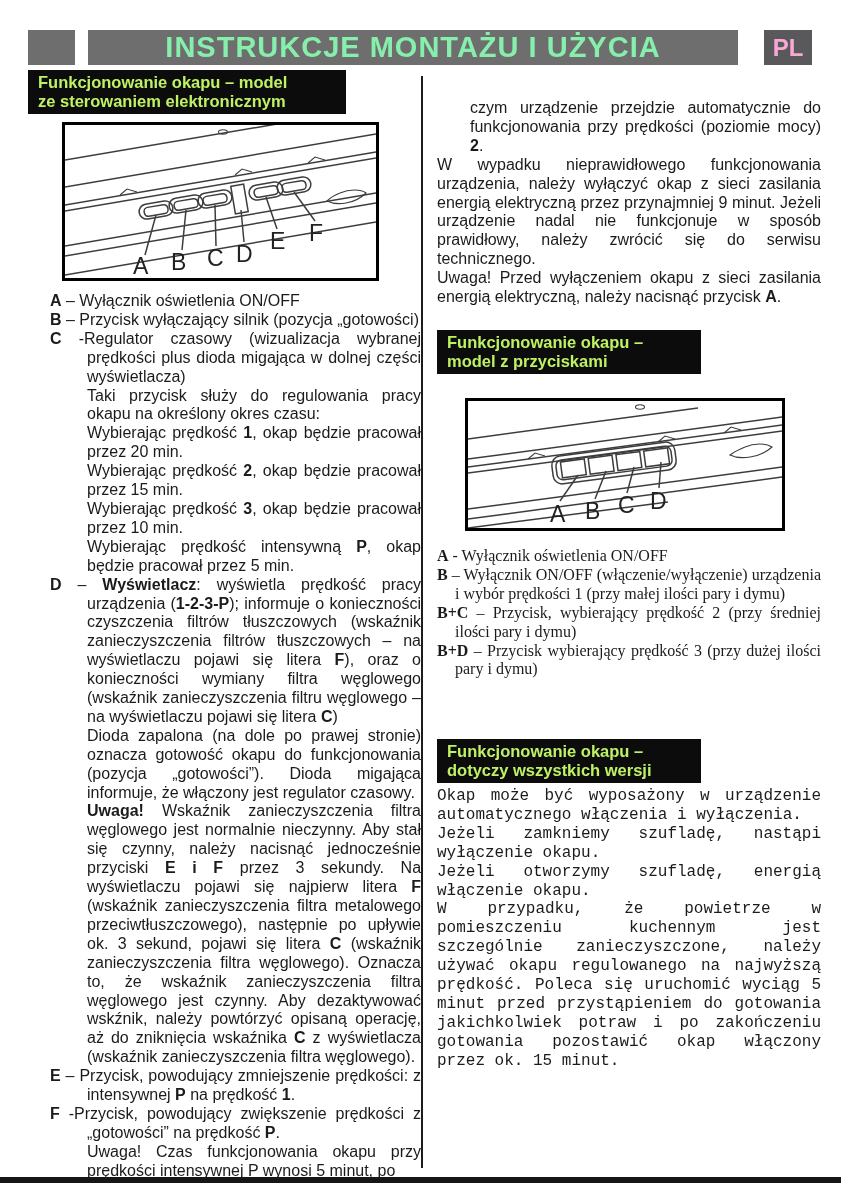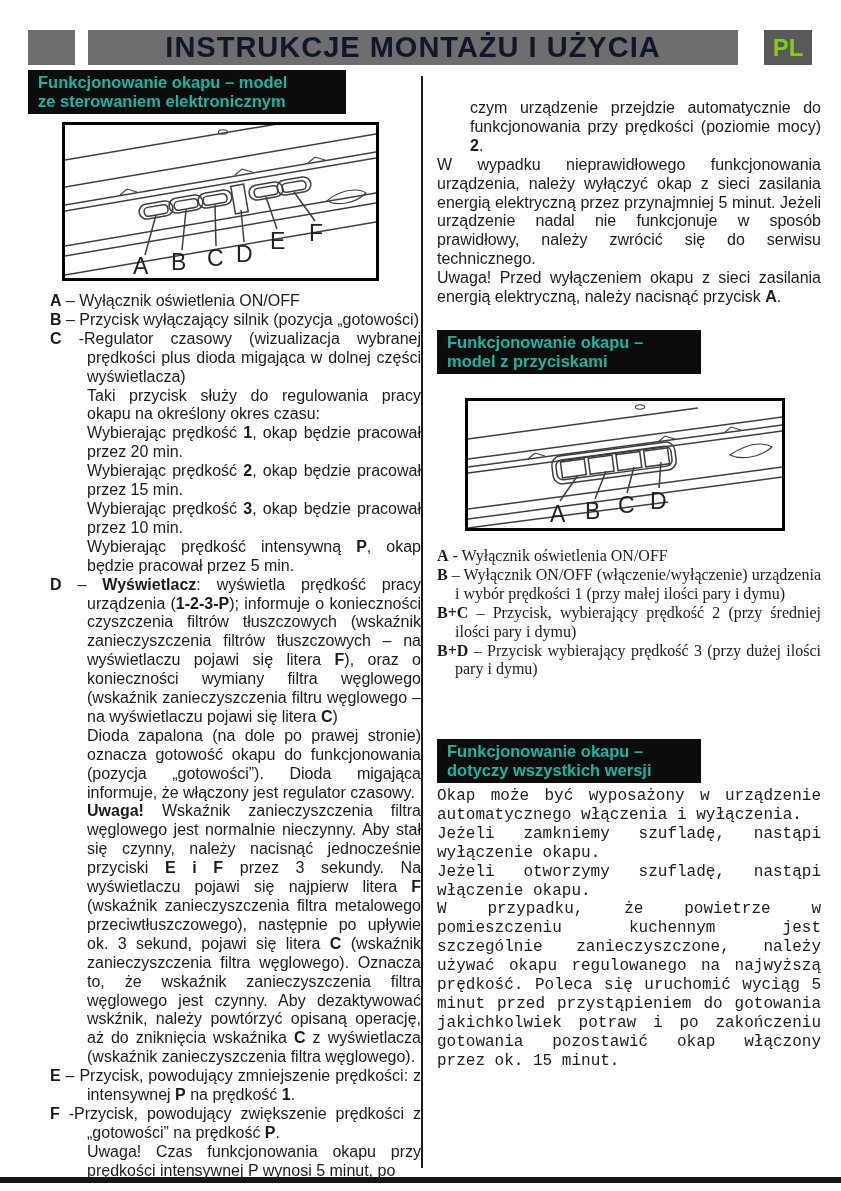--- a/index.html
+++ b/index.html
@@ -6,32 +6,32 @@
   #page{
     position:relative;width:841px;height:1191px;background:#ffffff;
     margin:0 auto;overflow:hidden;
     font-family:"Liberation Sans","DejaVu Sans",sans-serif;
     color:#1b1b1b;
   }
   
   .hdr-square{position:absolute;left:28px;top:30px;width:47px;height:35px;background:#6e6e6e;}
   .hdr-bar{
     position:absolute;left:88px;top:30px;width:650px;height:35px;background:#6e6e6e;
-    color:#0f172a;font-weight:bold;font-size:29px;line-height:35px;text-align:center;
+    color:#86efac;font-weight:bold;font-size:29px;line-height:35px;text-align:center;
     letter-spacing:1px;white-space:nowrap;
   }
   .pl-box{
     position:absolute;left:764px;top:30px;width:48px;height:35px;background:#59595b;
-    color:#84cc16;font-weight:bold;font-size:24px;line-height:35px;text-align:center;
+    color:#f9a8d4;font-weight:bold;font-size:24px;line-height:35px;text-align:center;
   }
   
   .col-divider{position:absolute;left:421px;top:76px;width:2px;height:1092px;background:#1c1c1c;}
   .footer-bar{position:absolute;left:0;top:1177px;width:841px;height:6px;background:#161616;}
   .head-box{
-    position:absolute;background:#0c0c0c;color:#14b8a6;font-weight:bold;
+    position:absolute;background:#0c0c0c;color:#bef264;font-weight:bold;
     font-size:16.5px;line-height:19px;padding:3px 8px 4px 10px;
     white-space:pre-line;box-sizing:border-box;
   }
   .hb1{left:28px;top:70px;width:318px;height:44px;}
   .hb2{left:437px;top:330px;width:264px;height:44px;}
   .hb3{left:437px;top:739px;width:264px;height:44px;}
   .diagram{
     position:absolute;border:3px solid #000;background:#fff;box-sizing:border-box;
   }
   .dg1{left:62px;top:122px;width:317px;height:159px;}
@@ -140,21 +140,21 @@
     <p class="hang37"><b>D</b> – <b>Wyświetlacz</b>: wyświetla prędkość pracy urządzenia (<b>1-2-3-P</b>); informuje o konieczności czyszczenia filtrów tłuszczowych (wskaźnik zanieczyszczenia filtrów tłuszczowych – na wyświetlaczu pojawi się litera <b>F</b>), oraz o konieczności wymiany filtra węglowego (wskaźnik zanieczyszczenia filtru węglowego – na wyświetlaczu pojawi się litera <b>C</b>)</p>
     <p class="sub37">Dioda zapalona (na dole po prawej stronie) oznacza gotowość okapu do funkcjonowania (pozycja „gotowości”). Dioda migająca informuje, że włączony jest regulator czasowy.</p>
     <p class="sub37"><b>Uwaga!</b> Wskaźnik zanieczyszczenia filtra węglowego jest normalnie nieczynny. Aby stał się czynny, należy nacisnąć jednocześnie przyciski <b>E i F</b> przez 3 sekundy. Na wyświetlaczu pojawi się najpierw litera <b>F</b> (wskaźnik zanieczyszczenia filtra metalowego przeciwtłuszczowego), następnie po upływie ok. 3 sekund, pojawi się litera <b>C</b> (wskaźnik zanieczyszczenia filtra węglowego). Oznacza to, że wskaźnik zanieczyszczenia filtra węglowego jest czynny. Aby dezaktywować wskźnik, należy powtórzyć opisaną operację, aż do zniknięcia wskaźnika <b>C</b> z wyświetlacza (wskaźnik zanieczyszczenia filtra węglowego).</p>
     <p class="hang37"><b>E</b> – Przycisk, powodujący zmniejszenie prędkości: z intensywnej <b>P</b> na prędkość <b>1</b>.</p>
     <p class="hang37"><b>F</b> -Przycisk, powodujący zwiększenie prędkości z „gotowości” na prędkość <b>P</b>.</p>
     <p class="sub37">Uwaga! Czas funkcjonowania okapu przy prędkości intensywnej P wynosi 5 minut, po</p>
   </div>
 
   <div class="textcol rt-intro">
     <p class="indent33">czym urządzenie przejdzie automatycznie do funkcjonowania przy prędkości (poziomie mocy) <b>2</b>.</p>
-    <p>W wypadku nieprawidłowego funkcjonowania urządzenia, należy wyłączyć okap z sieci zasilania energią elektryczną przez przynajmniej 5 minut. Jeżeli urządzenie nadal nie funkcjonuje w sposób prawidłowy, należy zwrócić się do serwisu technicznego.</p>
+    <p>W wypadku nieprawidłowego funkcjonowania urządzenia, należy wyłączyć okap z sieci zasilania energią elektryczną przez przynajmniej 9 minut. Jeżeli urządzenie nadal nie funkcjonuje w sposób prawidłowy, należy zwrócić się do serwisu technicznego.</p>
     <p>Uwaga! Przed wyłączeniem okapu z sieci zasilania energią elektryczną, należy nacisnąć przycisk <b>A</b>.</p>
   </div>
 
   <div class="head-box hb2">Funkcjonowanie okapu –
 model z przyciskami</div>
 
   <div class="diagram dg2">
     <svg viewBox="0 0 314 127" width="314" height="127">
       <g class="art">
         <line x1="0" y1="38" x2="230" y2="7"></line>
@@ -200,17 +200,17 @@
     <p class="hang18"><b>B+C</b> – Przycisk, wybierający prędkość 2 (przy średniej ilości pary i dymu)</p>
     <p class="hang18"><b>B+D</b> – Przycisk wybierający prędkość 3 (przy dużej ilości pary i dymu)</p>
   </div>
 
   <div class="head-box hb3">Funkcjonowanie okapu –
 dotyczy wszystkich wersji</div>
 
   <div class="textcol rt-paras">
     <p>Okap może być wyposażony w urządzenie automatycznego włączenia i wyłączenia.</p>
     <p>Jeżeli zamkniemy szufladę, nastąpi wyłączenie okapu.</p>
-    <p>Jeżeli otworzymy szufladę, nastąpi włączenie okapu.</p>
+    <p>Jeżeli otworzymy szufladę, energią włączenie okapu.</p>
     <p>W przypadku, że powietrze w pomieszczeniu kuchennym jest szczególnie zanieczyszczone, należy używać okapu regulowanego na najwyższą prędkość. Poleca się uruchomić wyciąg 5 minut przed przystąpieniem do gotowania jakichkolwiek potraw i po zakończeniu gotowania pozostawić okap włączony przez ok. 15 minut.</p>
   </div>
 
 </div>
 
 </body></html>

